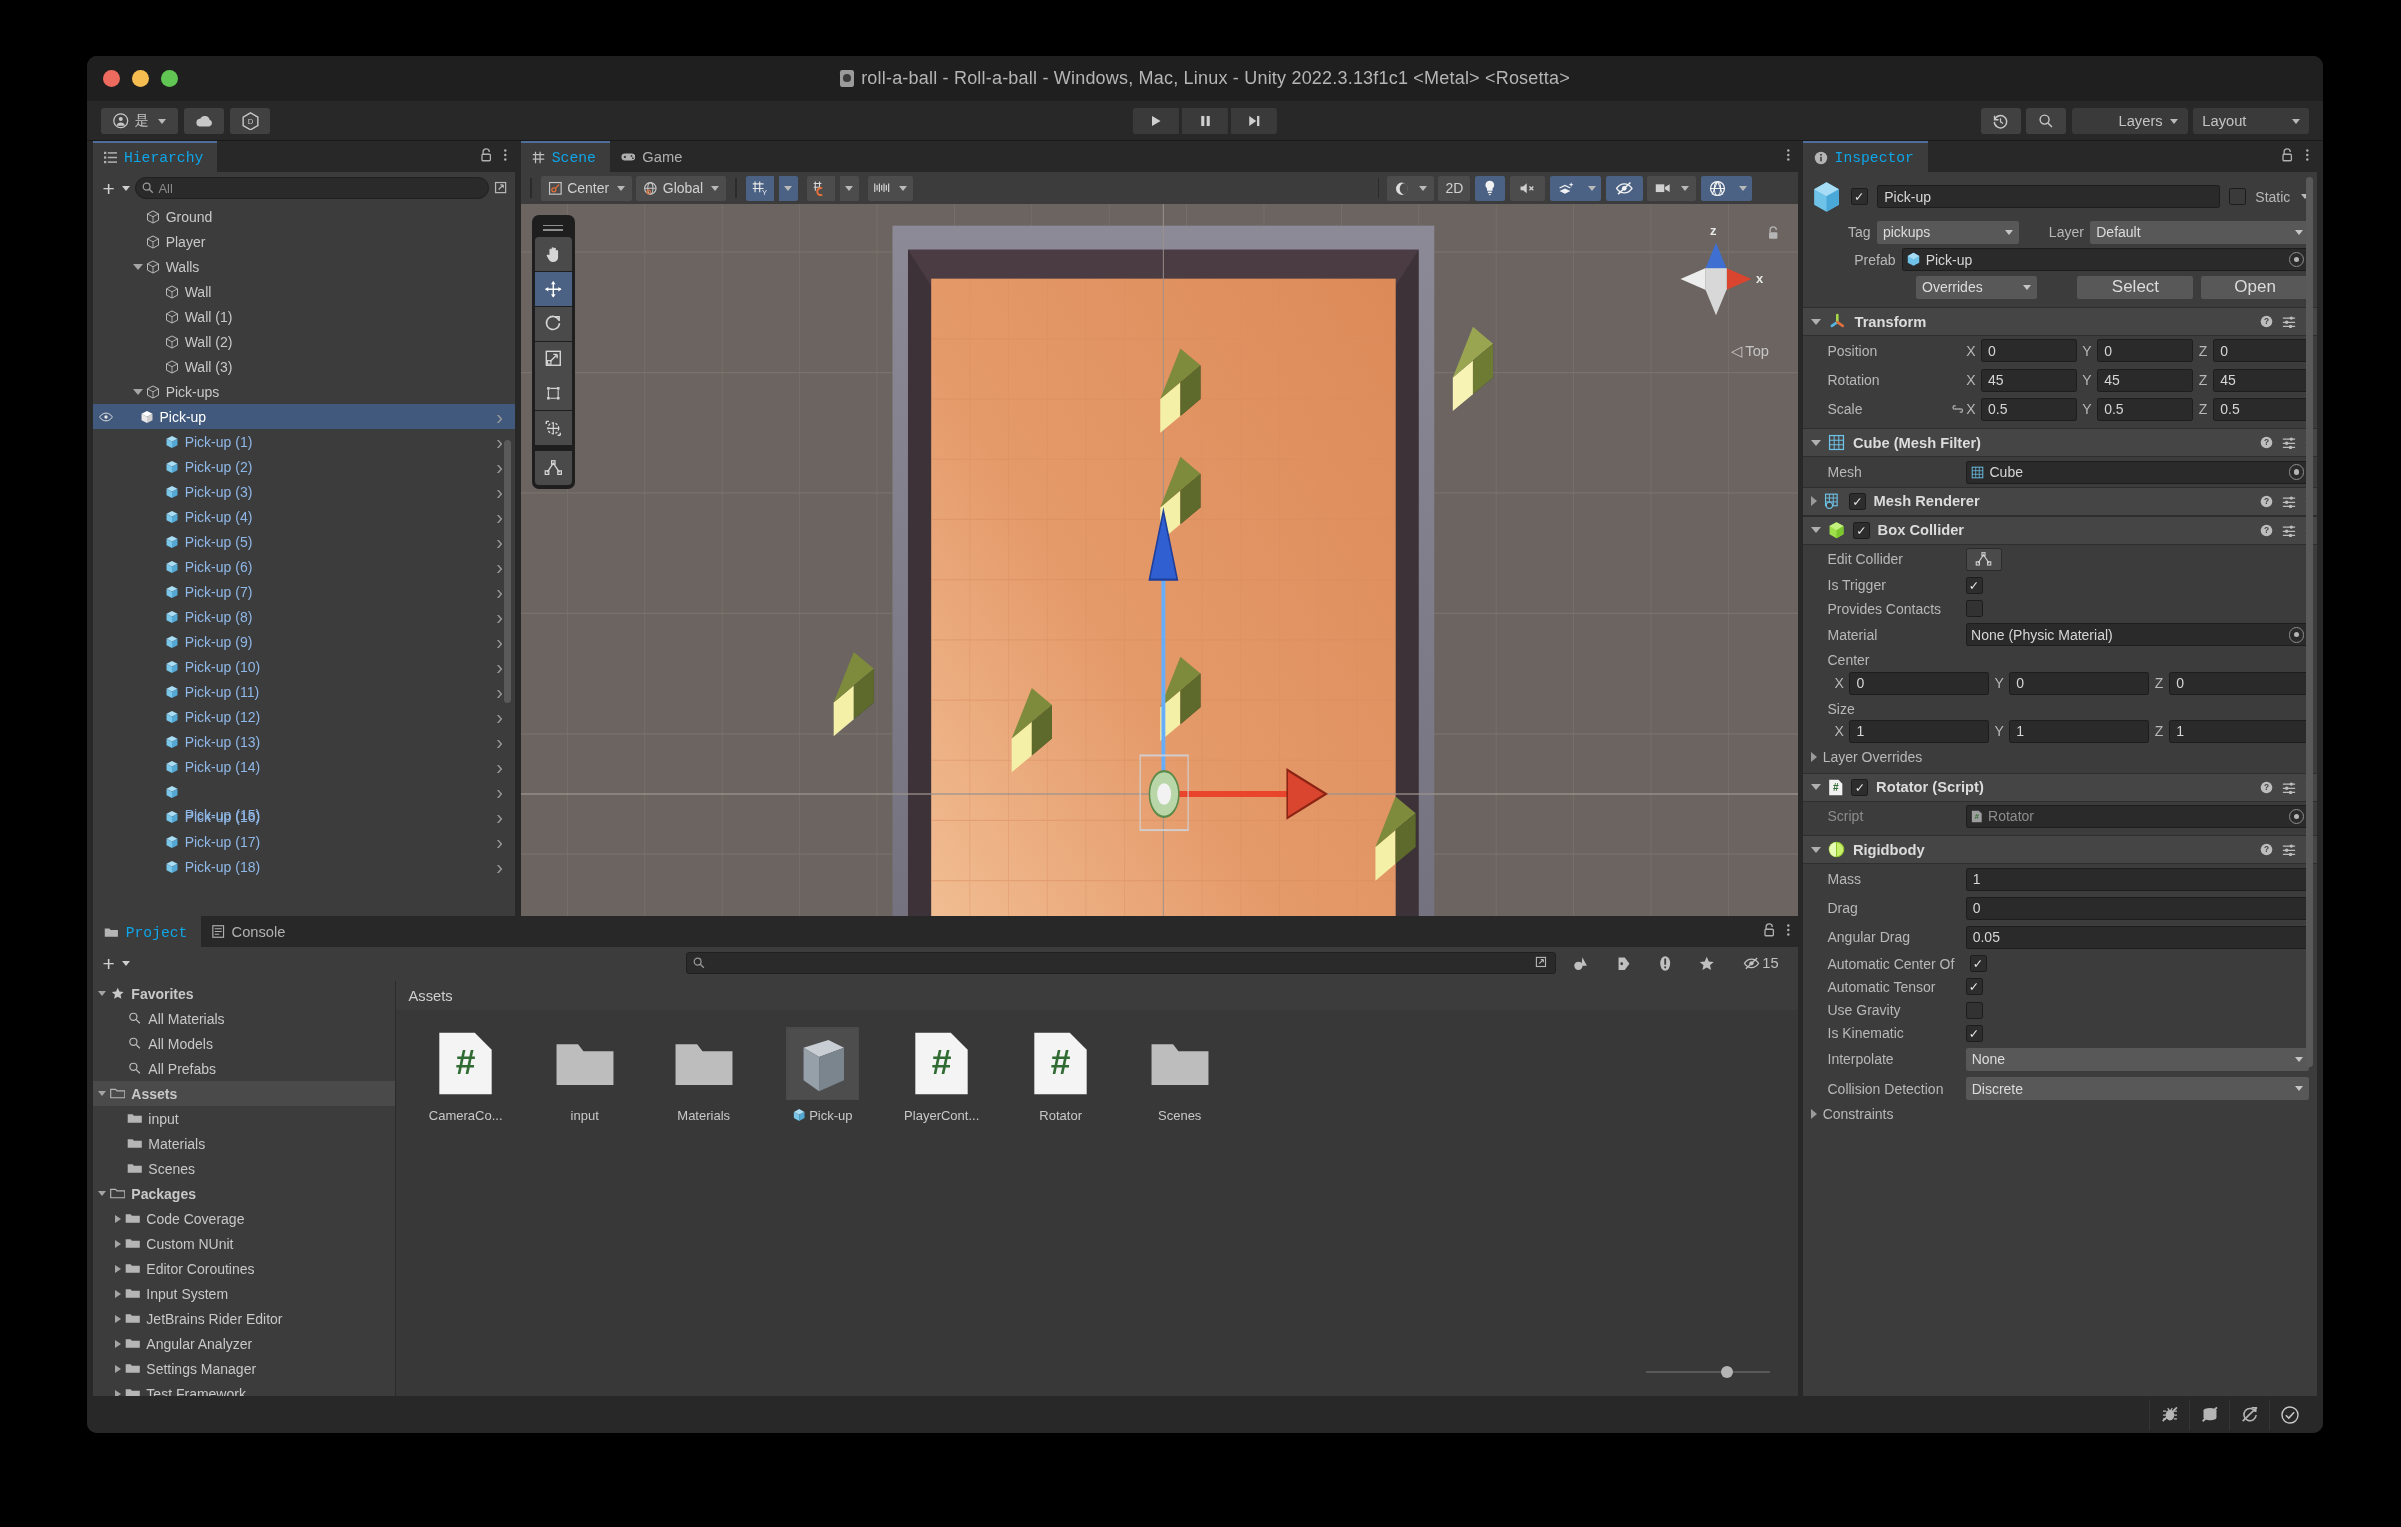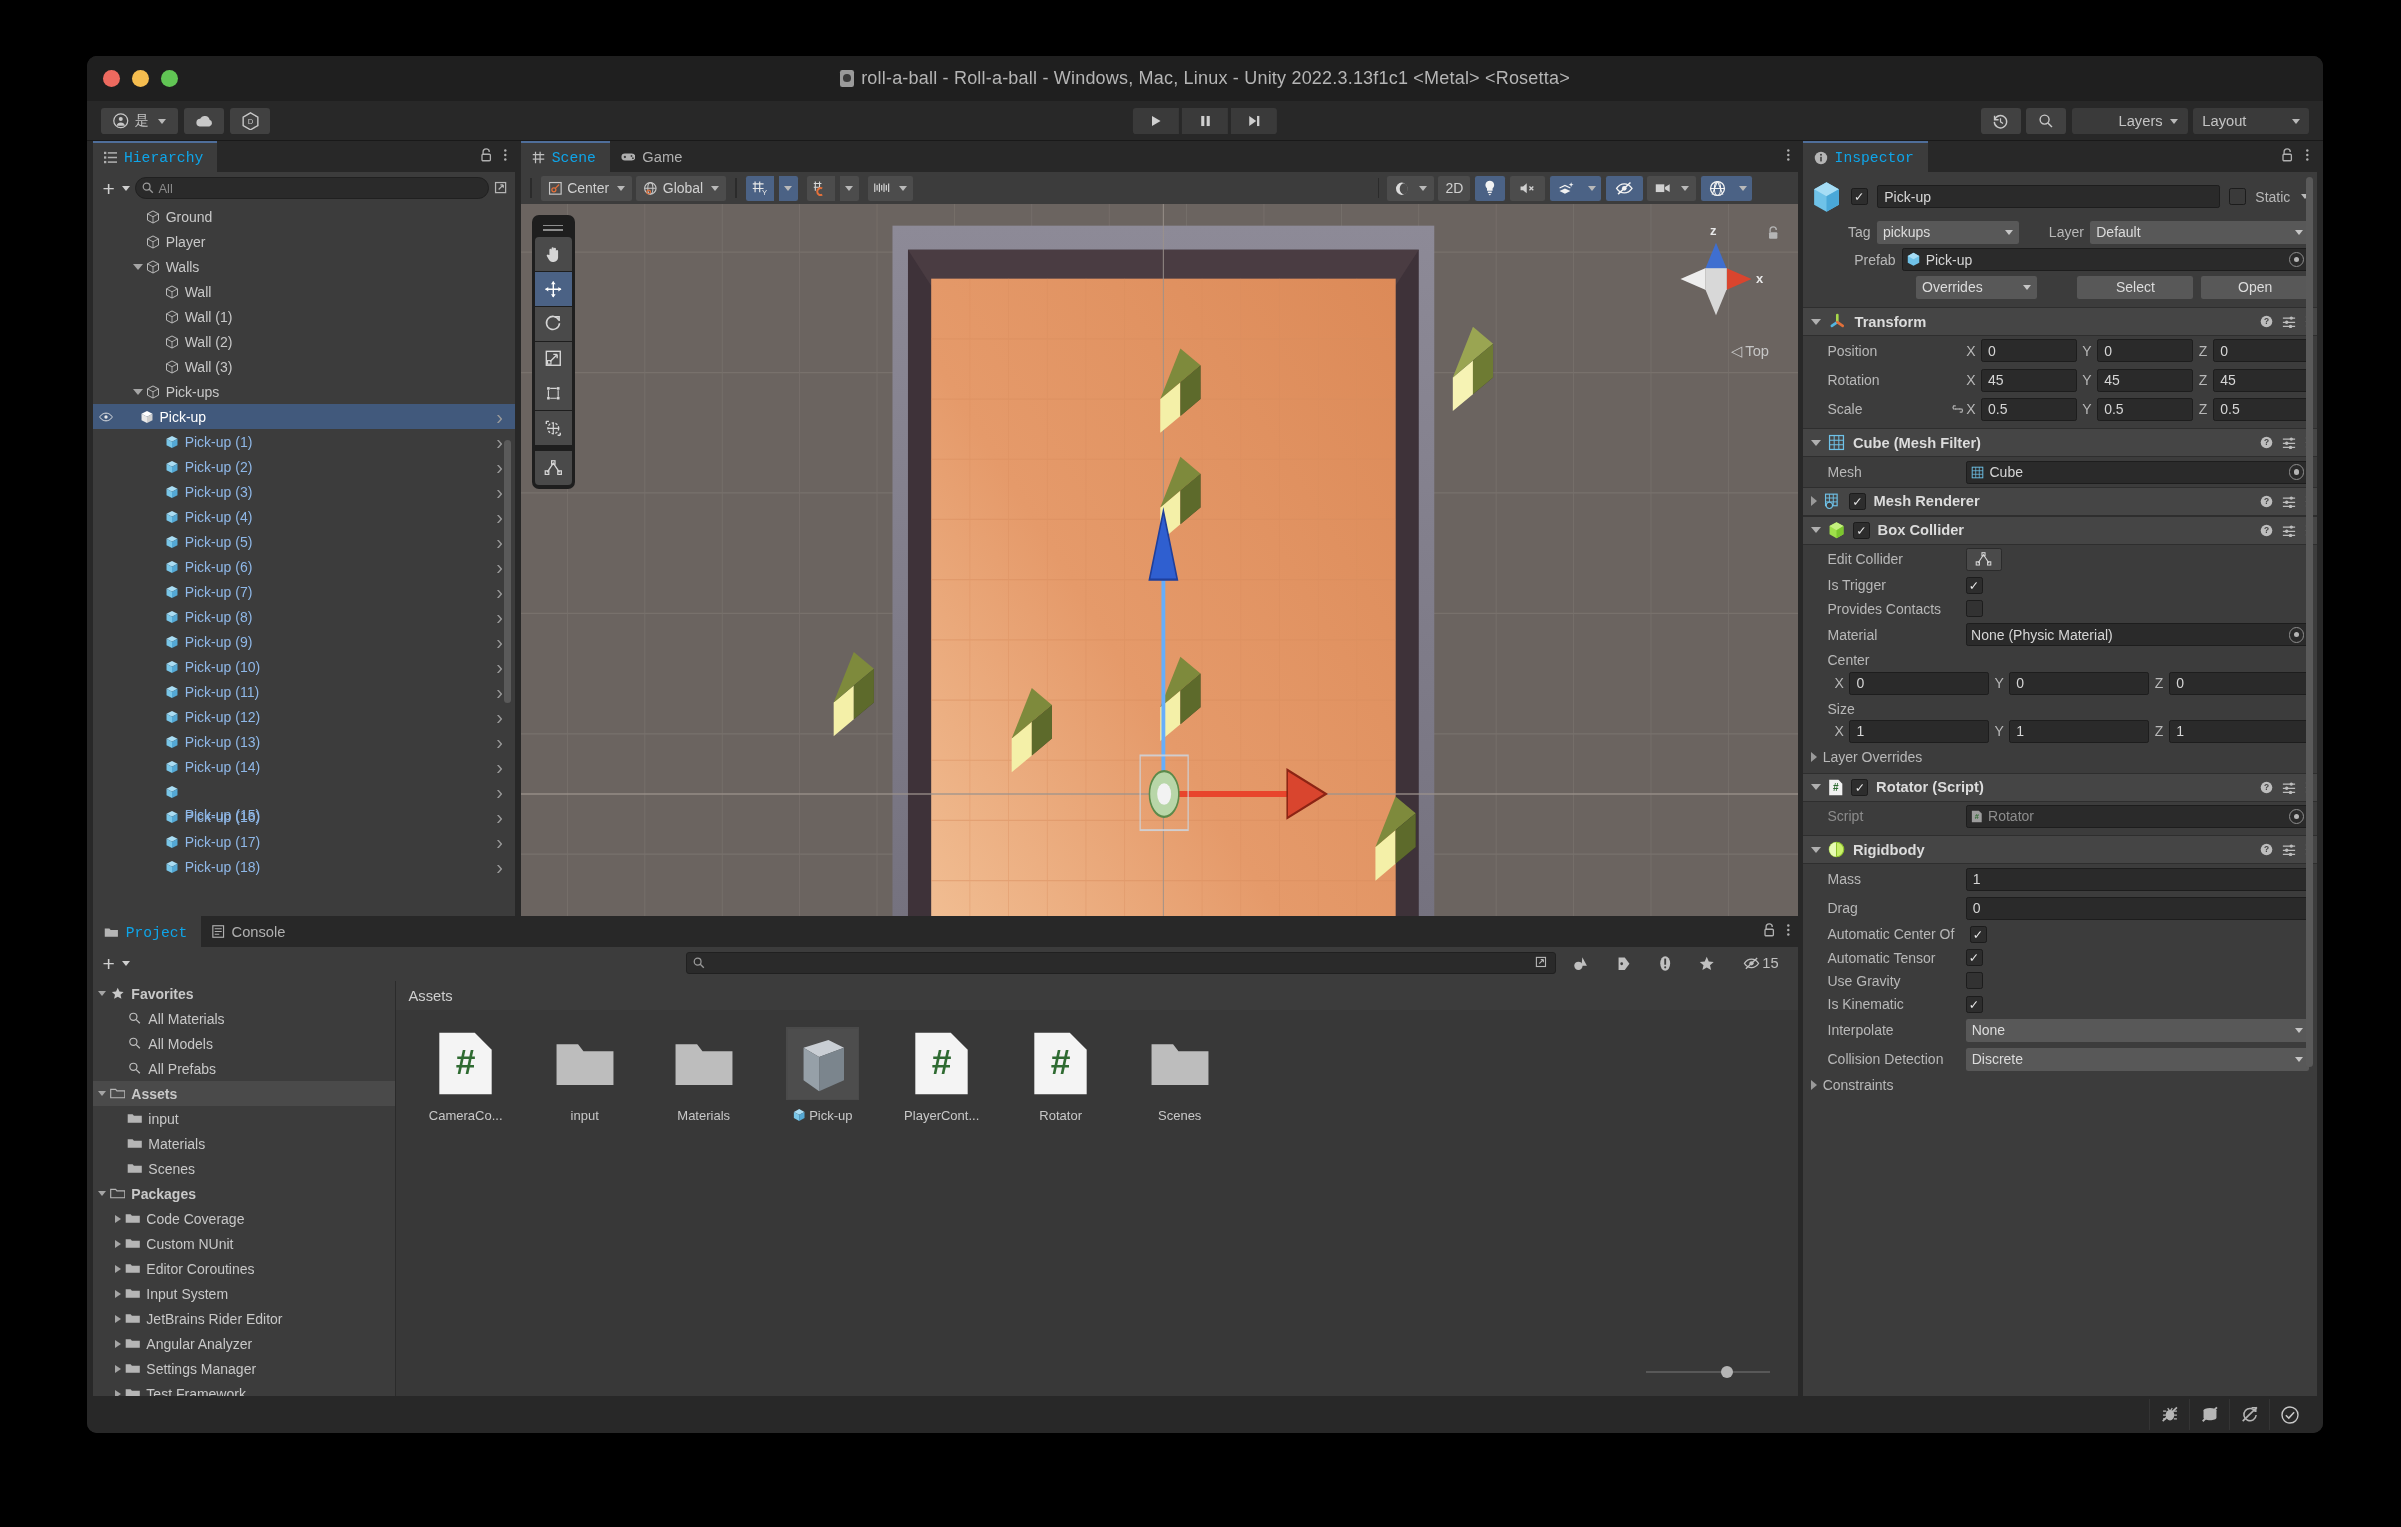--- a/index.html
+++ b/index.html
@@ -137,21 +137,21 @@
      display:flex;align-items:center;justify-content:center;color:#e8e8e8;font-size:12.4px;flex:none;}
   .field{background:#2a2a2a;border:0.8px solid #1d1d1d;border-radius:2.3px;height:23px;
      display:flex;align-items:center;padding:0 6.2px;color:#d6d6d6;font-size:14px;}
   .row{display:flex;align-items:center;gap:6.2px;padding:2.3px 7.7px;}
   .lbl{color:#b8b8b8;font-size:14px;}
   .dropdown{background:#585858;border-radius:2.3px;height:23px;display:flex;align-items:center;
      padding:0 6.2px;color:#dcdcdc;font-size:14px;position:relative;}
   .dropdown .dda{position:absolute;right:6.2px;width:0;height:0;
      border-left:4.6px solid transparent;border-right:4.6px solid transparent;border-top:5.4px solid #c6c6c6;}
   .btn{background:#585858;border-radius:2.3px;height:23px;display:flex;align-items:center;
-     justify-content:center;color:#dcdcdc;font-size:14px;padding:0 10.8px;}
+     justify-content:center;color:#dcdcdc;font-size:17px;padding:0 10.8px;}
   .comp-hdr{height:29px;background:#454545;border-top:0.8px solid #2e2e2e;
      border-bottom:0.8px solid #2e2e2e;display:flex;align-items:center;gap:7.7px;padding:0 7.7px;}
   .comp-hdr .nm{color:#dcdcdc;font-size:14.7px;font-weight:bold;flex:1;}
   .comp-hdr .acts{display:flex;gap:9.3px;color:#bdbdbd;font-size:13px;}
   .foldtri{width:0;height:0;border-left:5.4px solid transparent;border-right:5.4px solid transparent;
      border-top:6.2px solid #b0b0b0;}
   .foldtri.right{border-top:5.4px solid transparent;border-bottom:5.4px solid transparent;
      border-left:6.2px solid #9a9a9a;border-right:0;}
   .vec{display:flex;align-items:center;gap:4.6px;flex:1;}
   .vec .ax{color:#b8b8b8;font-size:14px;width:10.8px;text-align:center;}
@@ -1743,20 +1743,26 @@
               <span>1</span>
             </div>
         </div>
         <div class="prop">
           <span class="pl" style="padding-left:17px">Drag</span>
           <div class="field" style="flex:1">
               <span>0</span>
             </div>
         </div>
         <div class="prop">
+          <span class="pl" style="padding-left:17px">Angular Drag</span>
+          <div class="field" style="flex:1">
+              <span>0.05</span>
+            </div>
+        </div>
+        <div class="prop">
           <span class="pl" style="padding-left:17px;width:159px;overflow:hidden;white-space:nowrap">Automatic Center Of </span>
           <span class="cb">✓</span>
         </div>
         <div class="prop">
           <span class="pl" style="padding-left:17px">Automatic Tensor</span>
           <span class="cb">✓</span>
         </div>
         <div class="prop">
           <span class="pl" style="padding-left:17px">Use Gravity</span>
           <span class="cb" style="background:#323232"></span>

